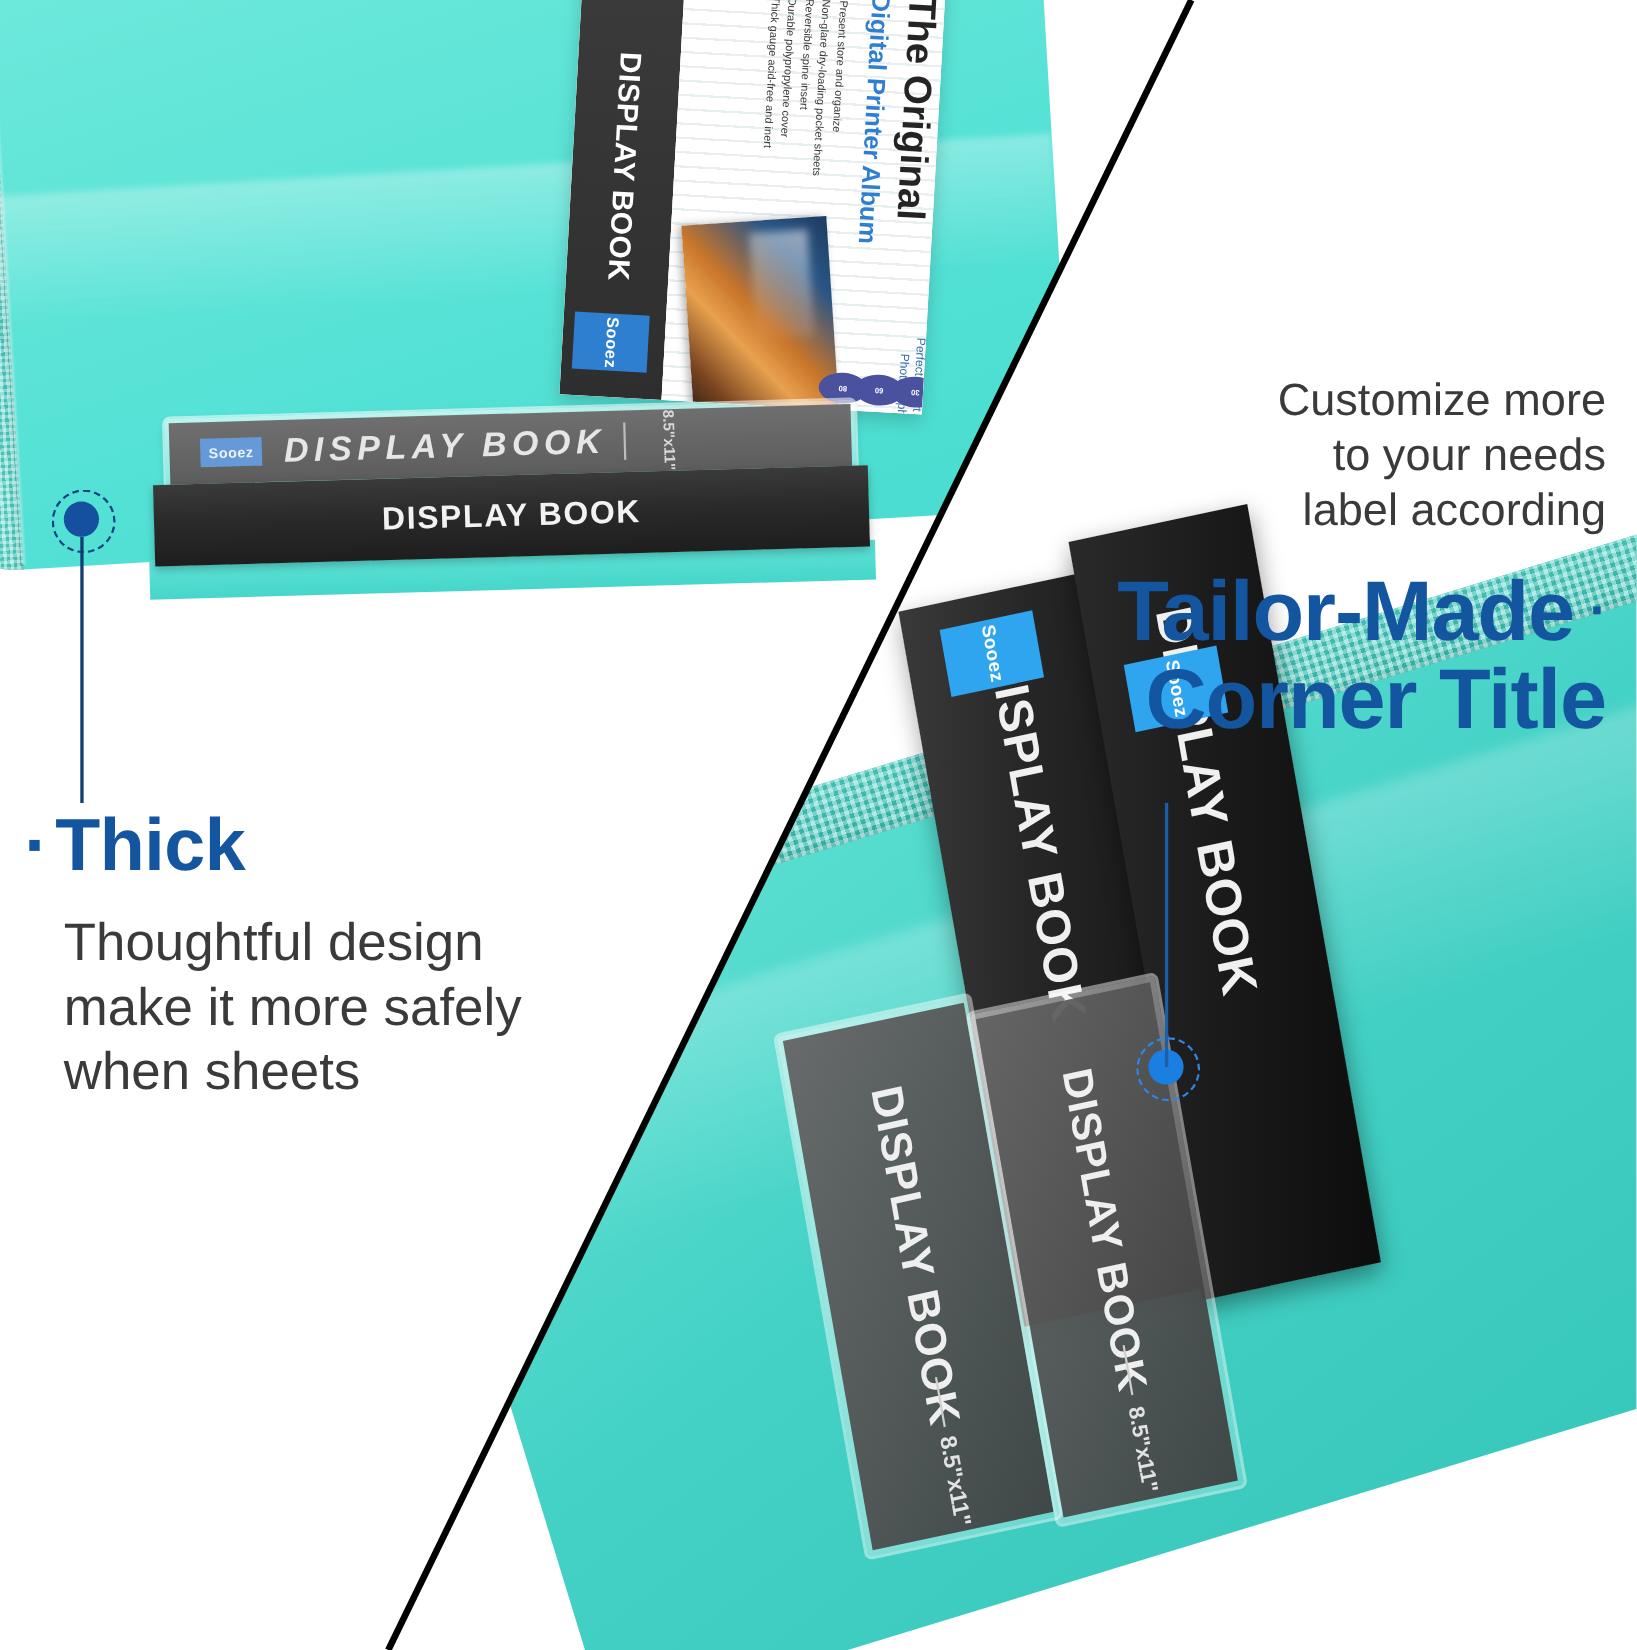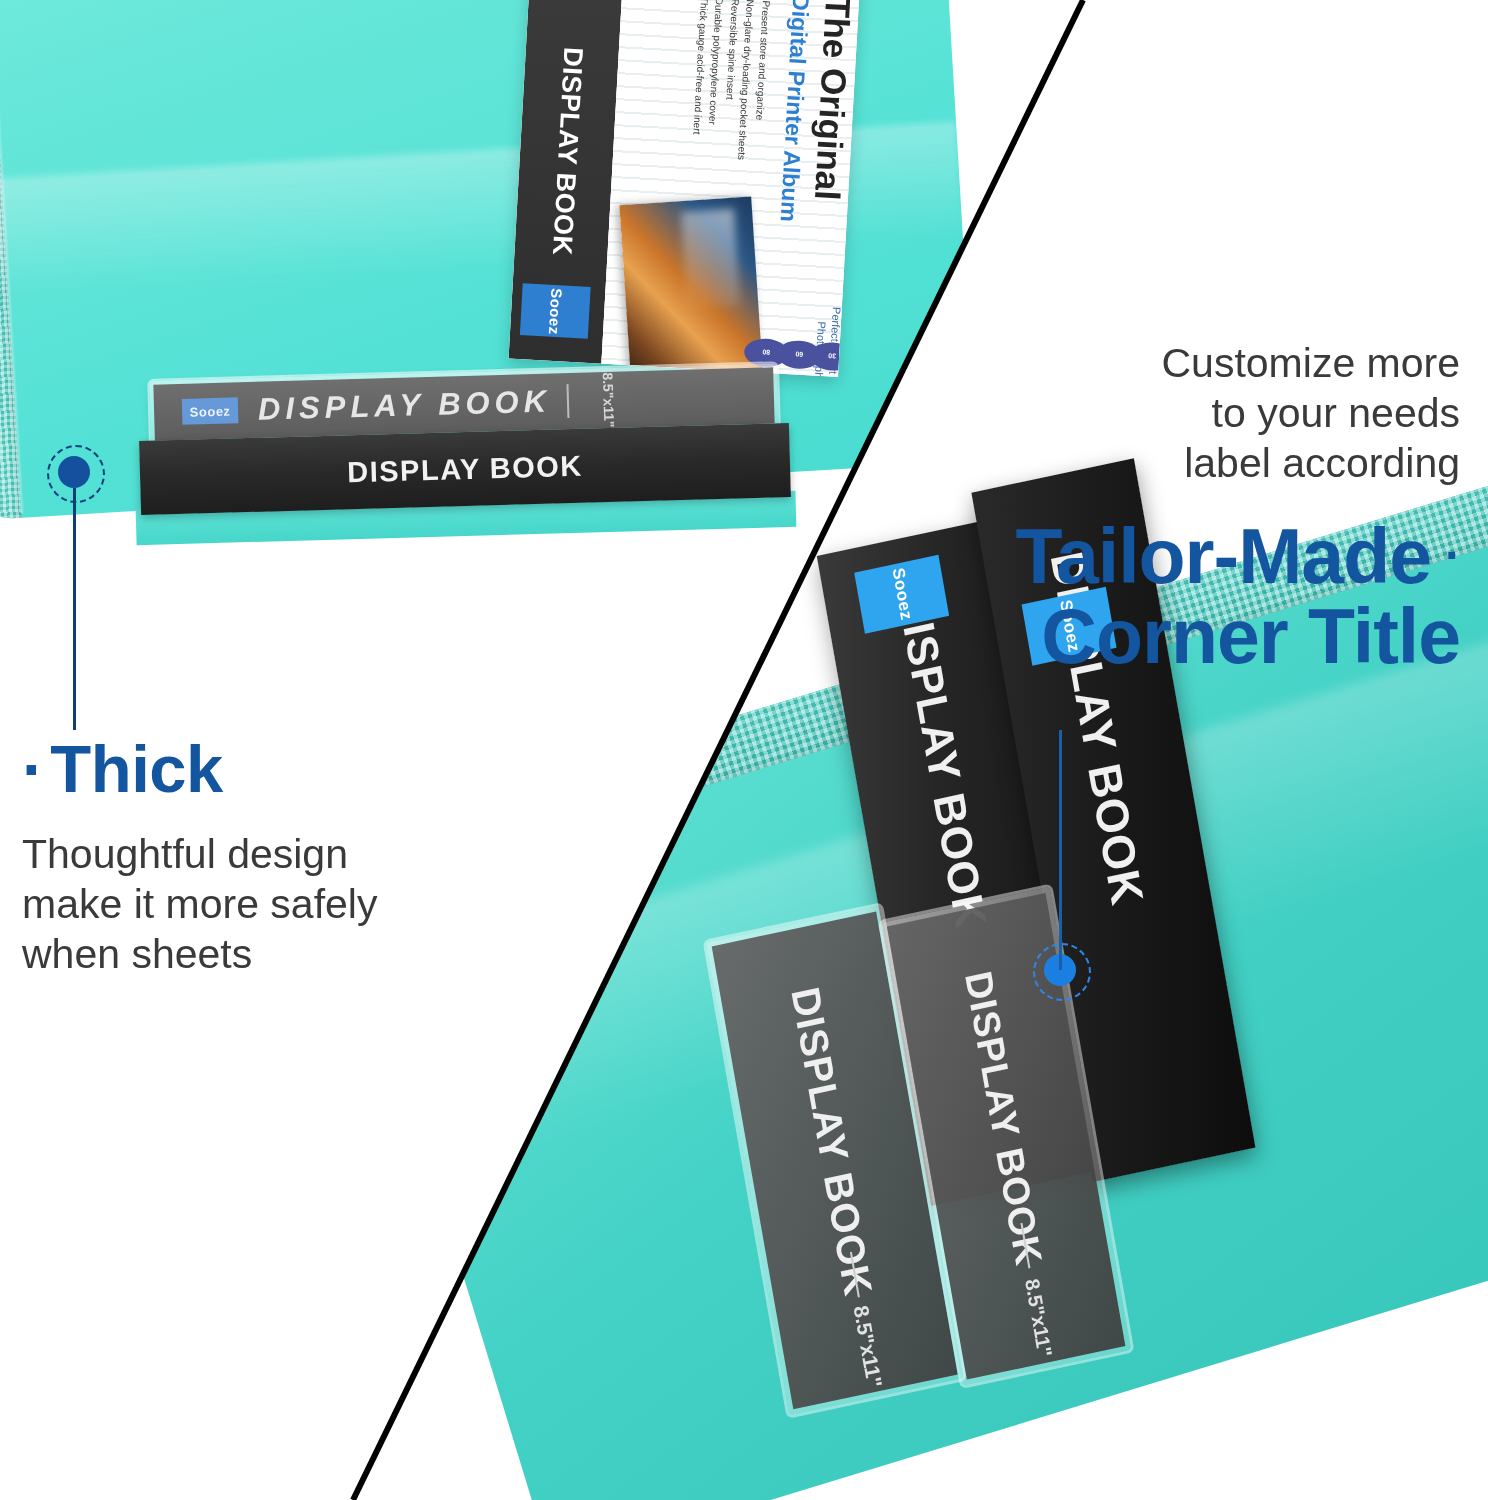--- a/index.html
+++ b/index.html
@@ -321,21 +321,21 @@
   .hl{
     color:#14559f;font-weight:bold;line-height:1.02;
   }
   .hl-left{font-size:67px;letter-spacing:-.5px;}
   .bullet-mark{
     color:#14559f;font-weight:bold;font-size:67px;
     line-height:1.02;margin-right:6px;
   }
   .body-left{
     margin-top:26px;
-    color:#3a3a3a;font-size:41px;line-height:1.22;font-weight:normal;
+    color:#3a3a3a;font-size:48px;line-height:1.22;font-weight:normal;margin-left:36px;
   }
 
   .txt-right{
     position:absolute;left:860px;top:338px;width:600px;text-align:right;
   }
   .body-right{
     color:#3a3a3a;font-size:41px;line-height:1.22;
   }
   .hl-right{
     margin-top:28px;

